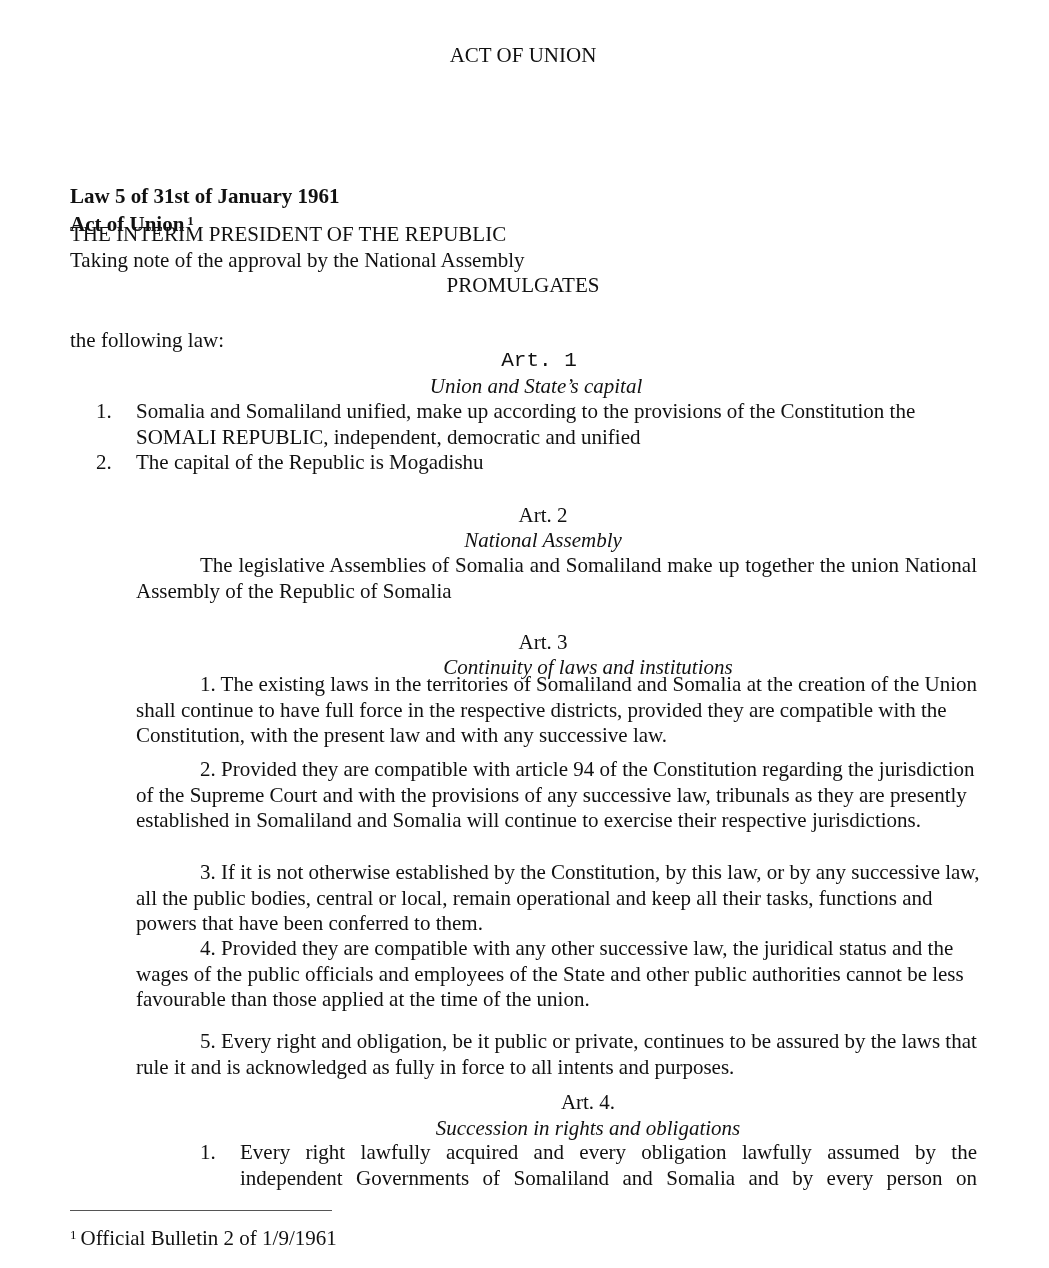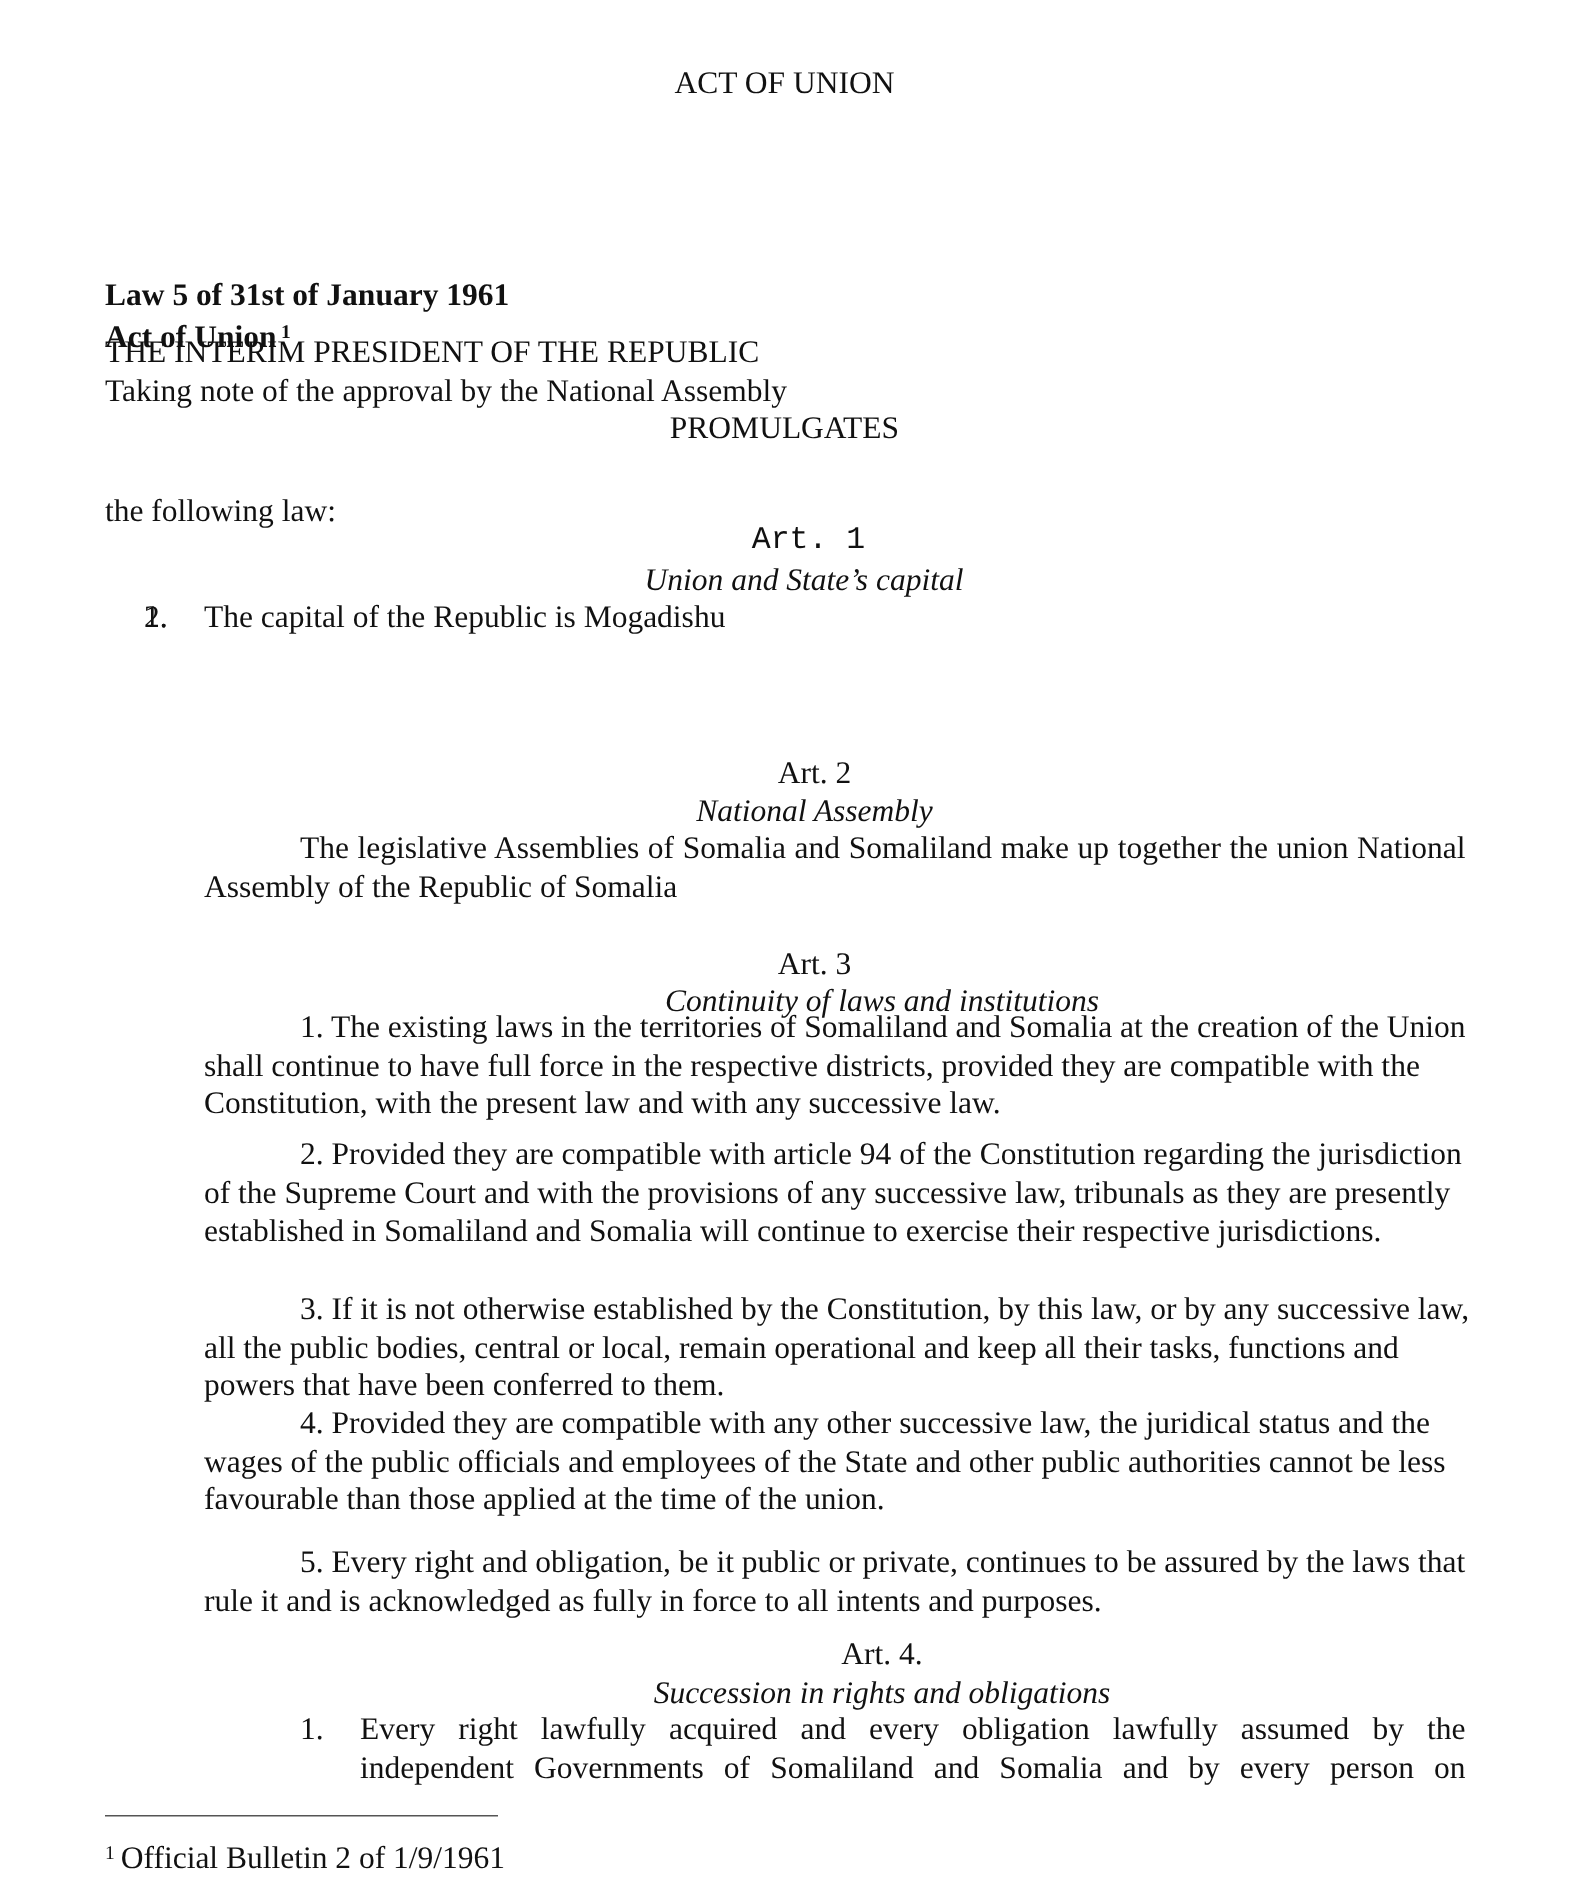--- a/index.html
+++ b/index.html
@@ -34,20 +34,21 @@
 <div class="abs" style="left:70px; top:247px;">Taking note of the approval by the National Assembly</div>
 <div class="abs center" style="left:0; width:1046px; top:272px;">PROMULGATES</div>
 <div class="abs" style="left:70px; top:298px;margin-top:29px;">the following law:</div>
 
 <section>
   <div class="abs center" style="left:16px; width:1046px; top:348px;font-family:Liberation Mono, monospace;">Art. 1</div>
   <div class="abs center ital" style="left:0; width:1046px; top:373px;padding-left:13px;">Union and State’s capital</div>
   <ol class="list" style="left:96px; top:399px; width:882px;">
     <li>
       <span class="num">1.</span>
+      <span>Somalia and Somaliland unified, make up according to the provisions of the Constitution the SOMALI REPUBLIC, independent, democratic and unified</span>
     </li>
     <li>
       <span class="num">2.</span>
       <span>The capital of the Republic is Mogadishu</span>
     </li>
   </ol>
 </section>
 
 <section>
   <div class="abs center" style="left:0; width:1086px; top:502px;">Art. 2</div>

